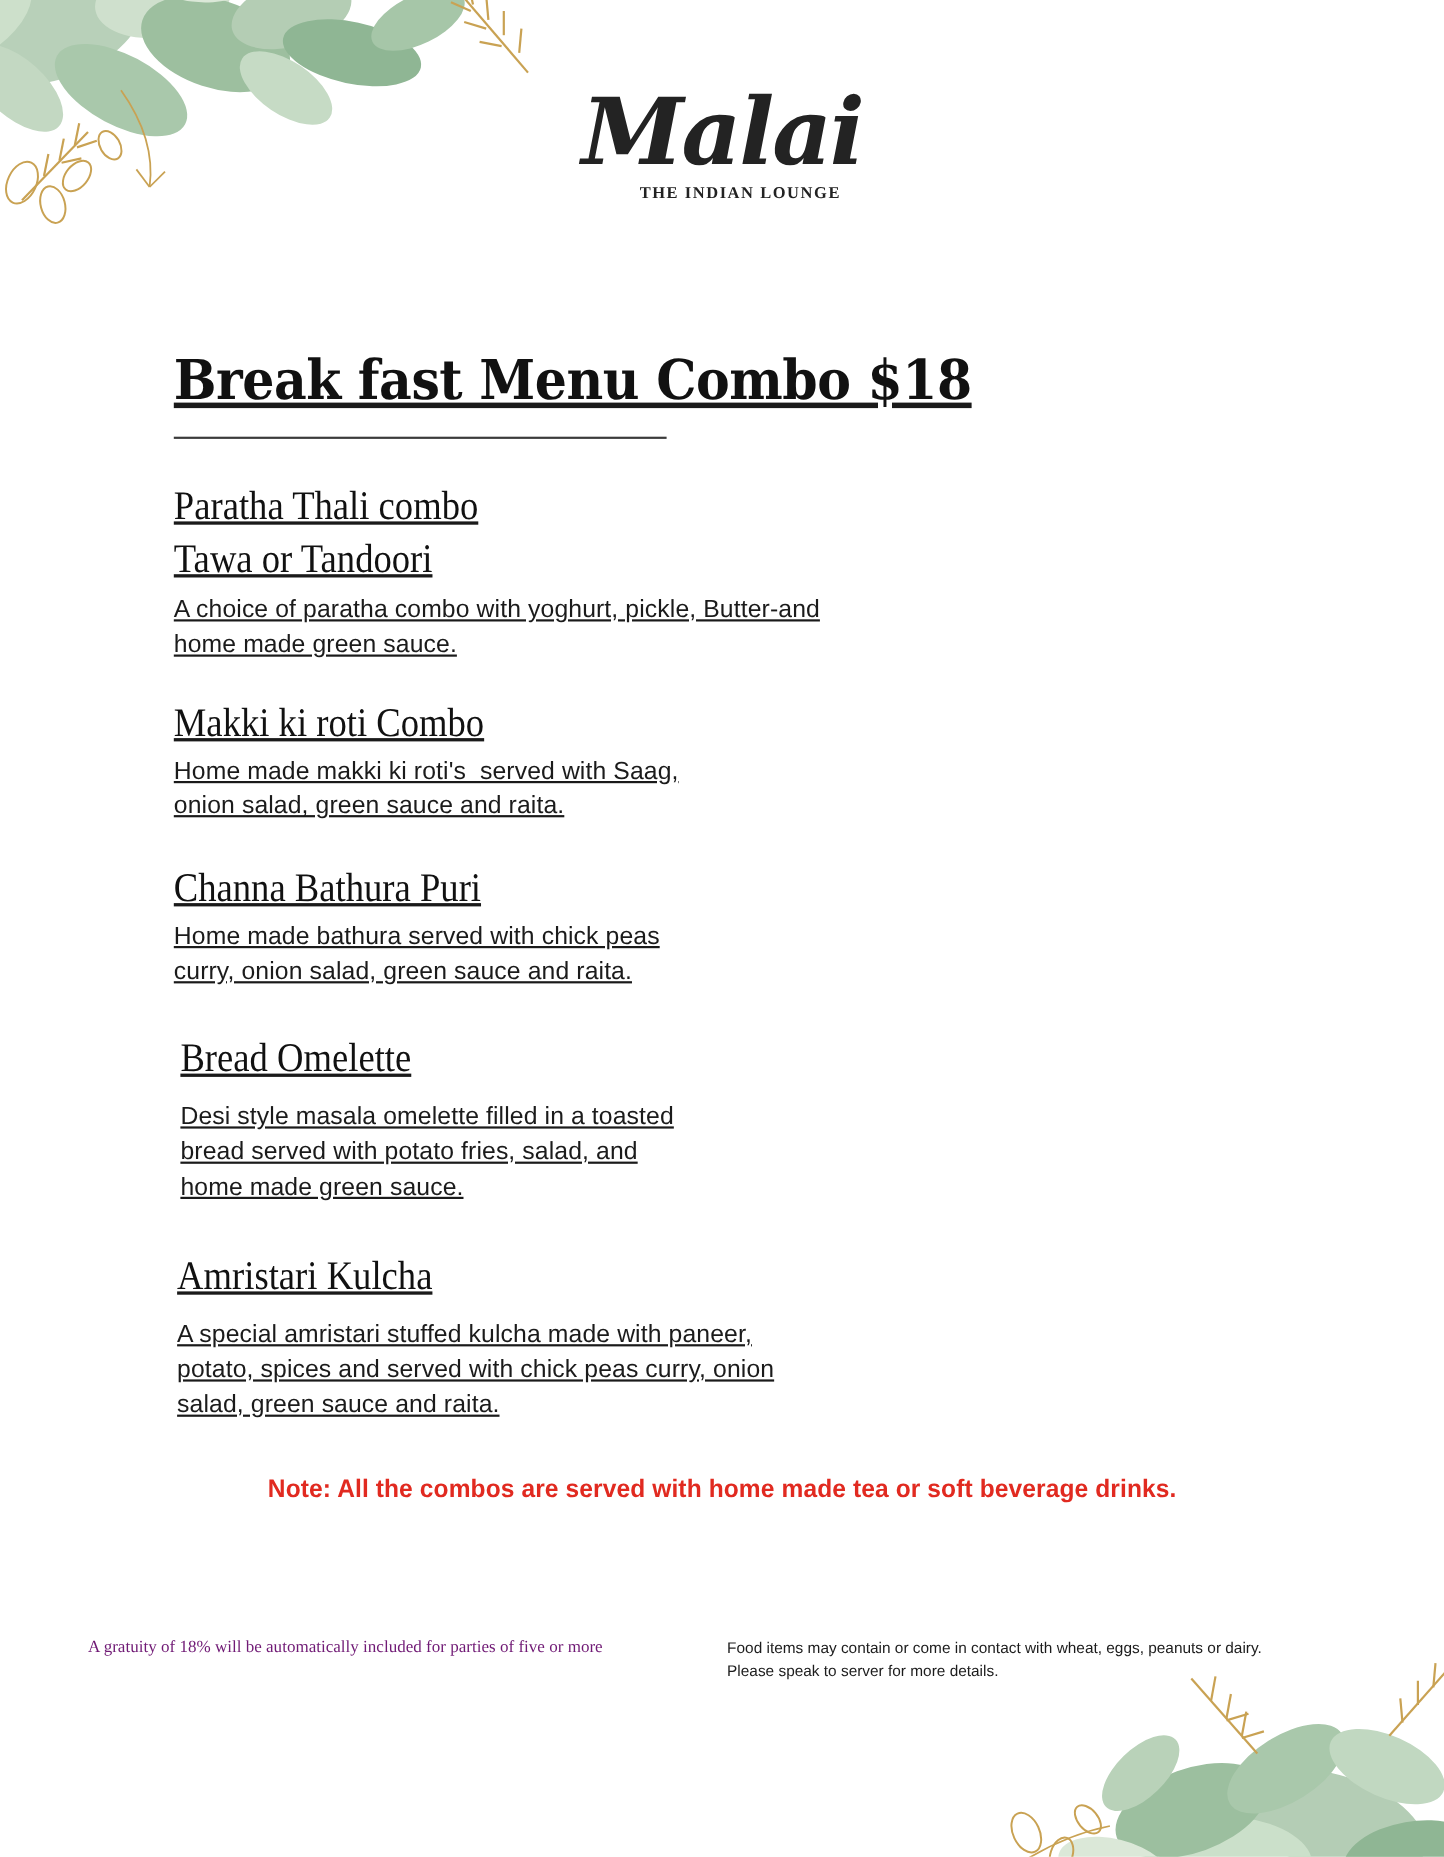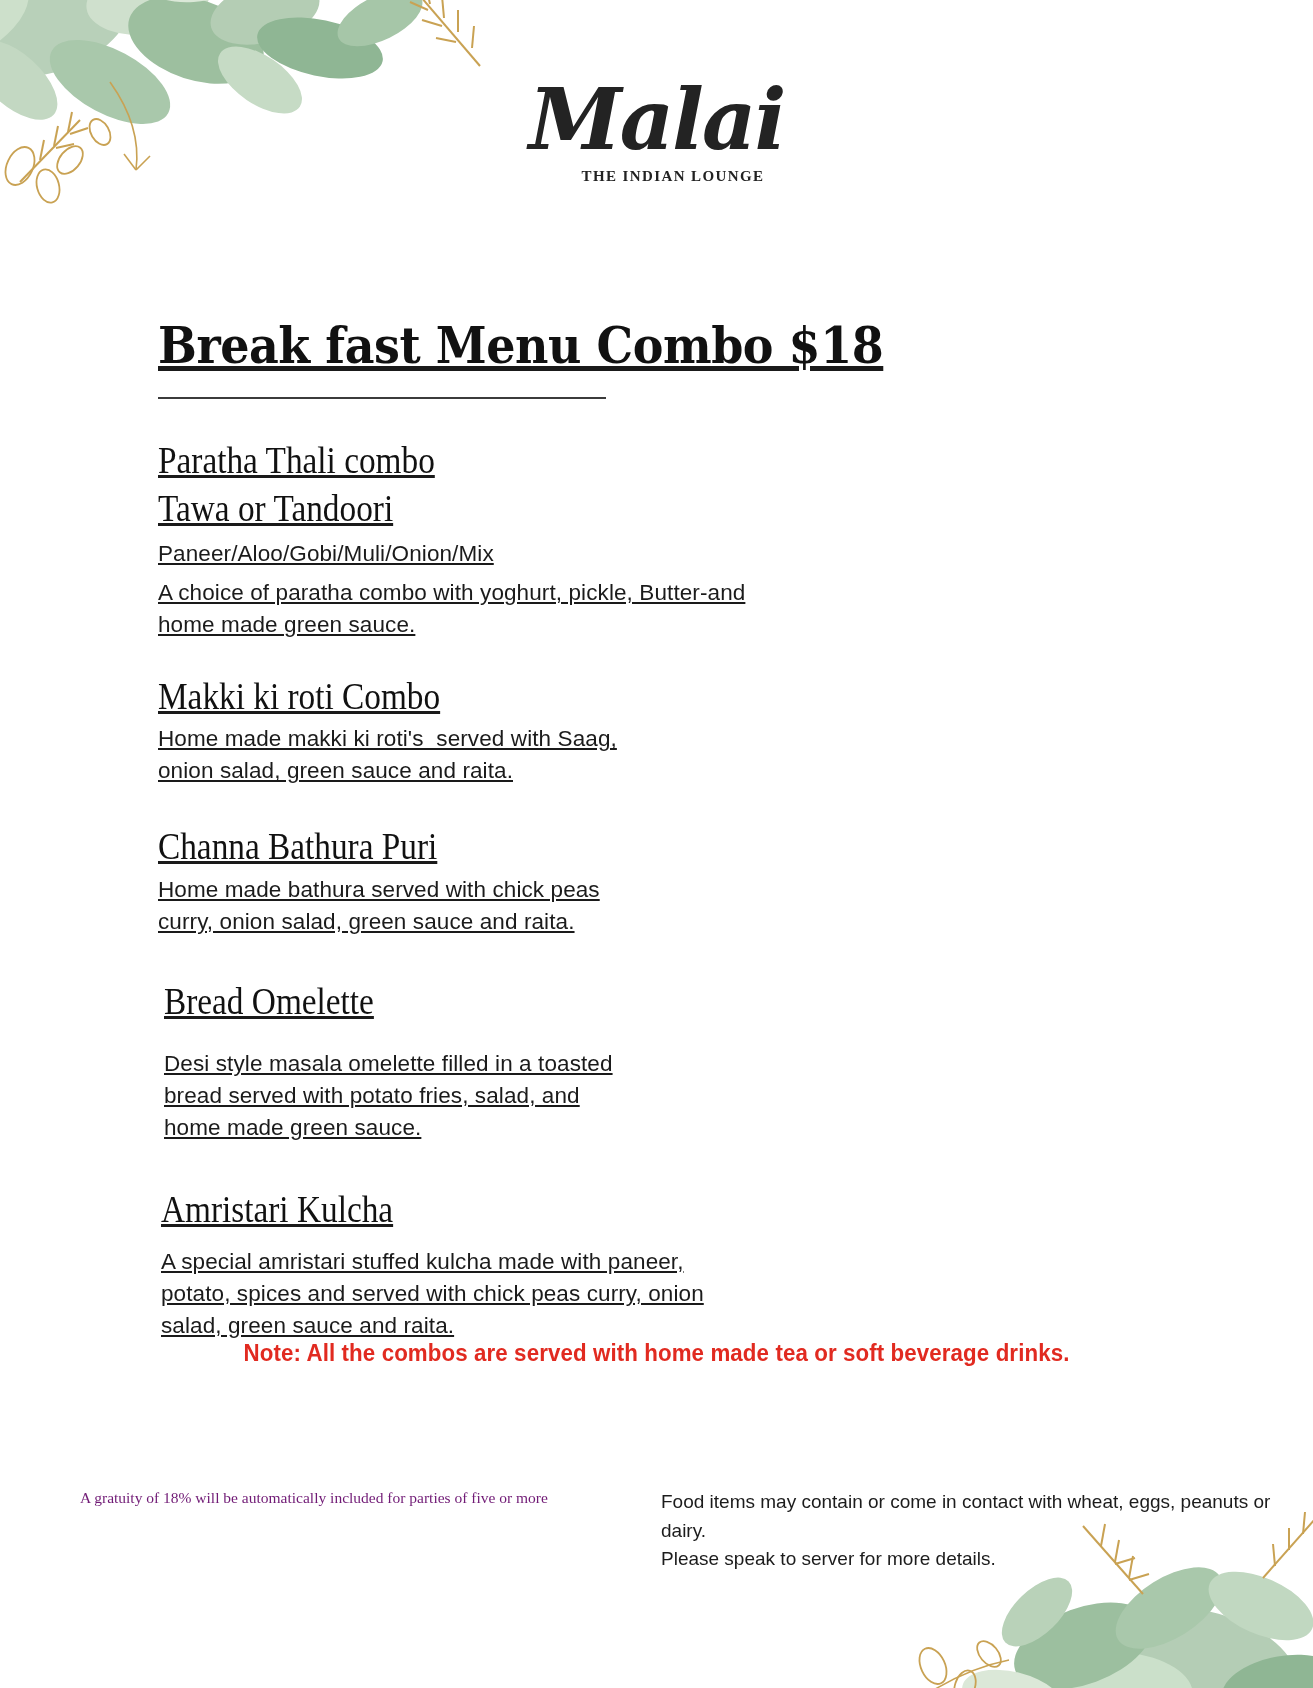--- a/index.html
+++ b/index.html
@@ -104,21 +104,21 @@
     color: #1b1b1b;
     letter-spacing: 0.1px;
     margin: 4px 0 0 0;
     white-space: pre-wrap;
   }
 
   .item-paratha .item-desc { margin-top: 7px; }
   .item-channa { margin-top: 38px; }
   .item-makki  { margin-top: 34px; }
   .item-bread  { margin-top: 42px; padding-left: 6px; }
-  .item-bread .item-desc { margin-top: 24px; }
+  .item-bread .item-desc { margin-top: 14px; }
   .item-amristari { margin-top: 44px; padding-left: 3px; }
   .item-amristari .item-desc { margin-top: 14px; }
 
   
   .note {
     position: absolute;
     top: 1340px;
     left: 0;
     width: 1313px;
     text-align: center;
@@ -139,21 +139,21 @@
     font-size: 15.5px;
     line-height: 1.35;
     color: #701a75;
     white-space: nowrap;
   }
   .footer-right {
     position: absolute;
     left: 661px;
     top: 1488px;
     font-family: "Liberation Sans", sans-serif;
-    font-size: 19px;
+    font-size: 14px;
     line-height: 1.5;
     color: #1c1c1c;
     white-space: pre-line;
   }
 </style>
 </head>
 <body>
 
 <div class="deco deco-tl">
   <svg viewBox="0 0 620 330" width="620" height="330" xmlns="http://www.w3.org/2000/svg">
@@ -241,21 +241,20 @@
 </div>
 
 <div class="content">
 
   <h1 class="menu-title">Break fast Menu Combo  $18</h1>
   <div class="title-rule"></div>
 
   <div class="item item-paratha">
     <p class="item-name">Paratha Thali combo</p>
     <p class="item-name second-line">Tawa or Tandoori</p>
-    <p class="item-desc">Paneer/Aloo/Gobi/Muli/Onion/Mix</p>
     <p class="item-desc">A choice of paratha combo with yoghurt, pickle, Butter-and
 home made green sauce.</p>
   </div>
 
   <div class="item item-makki">
     <p class="item-name">Makki ki roti Combo</p>
     <p class="item-desc">Home made makki ki roti's  served with Saag,
 onion salad, green sauce and raita.</p>
   </div>
 

